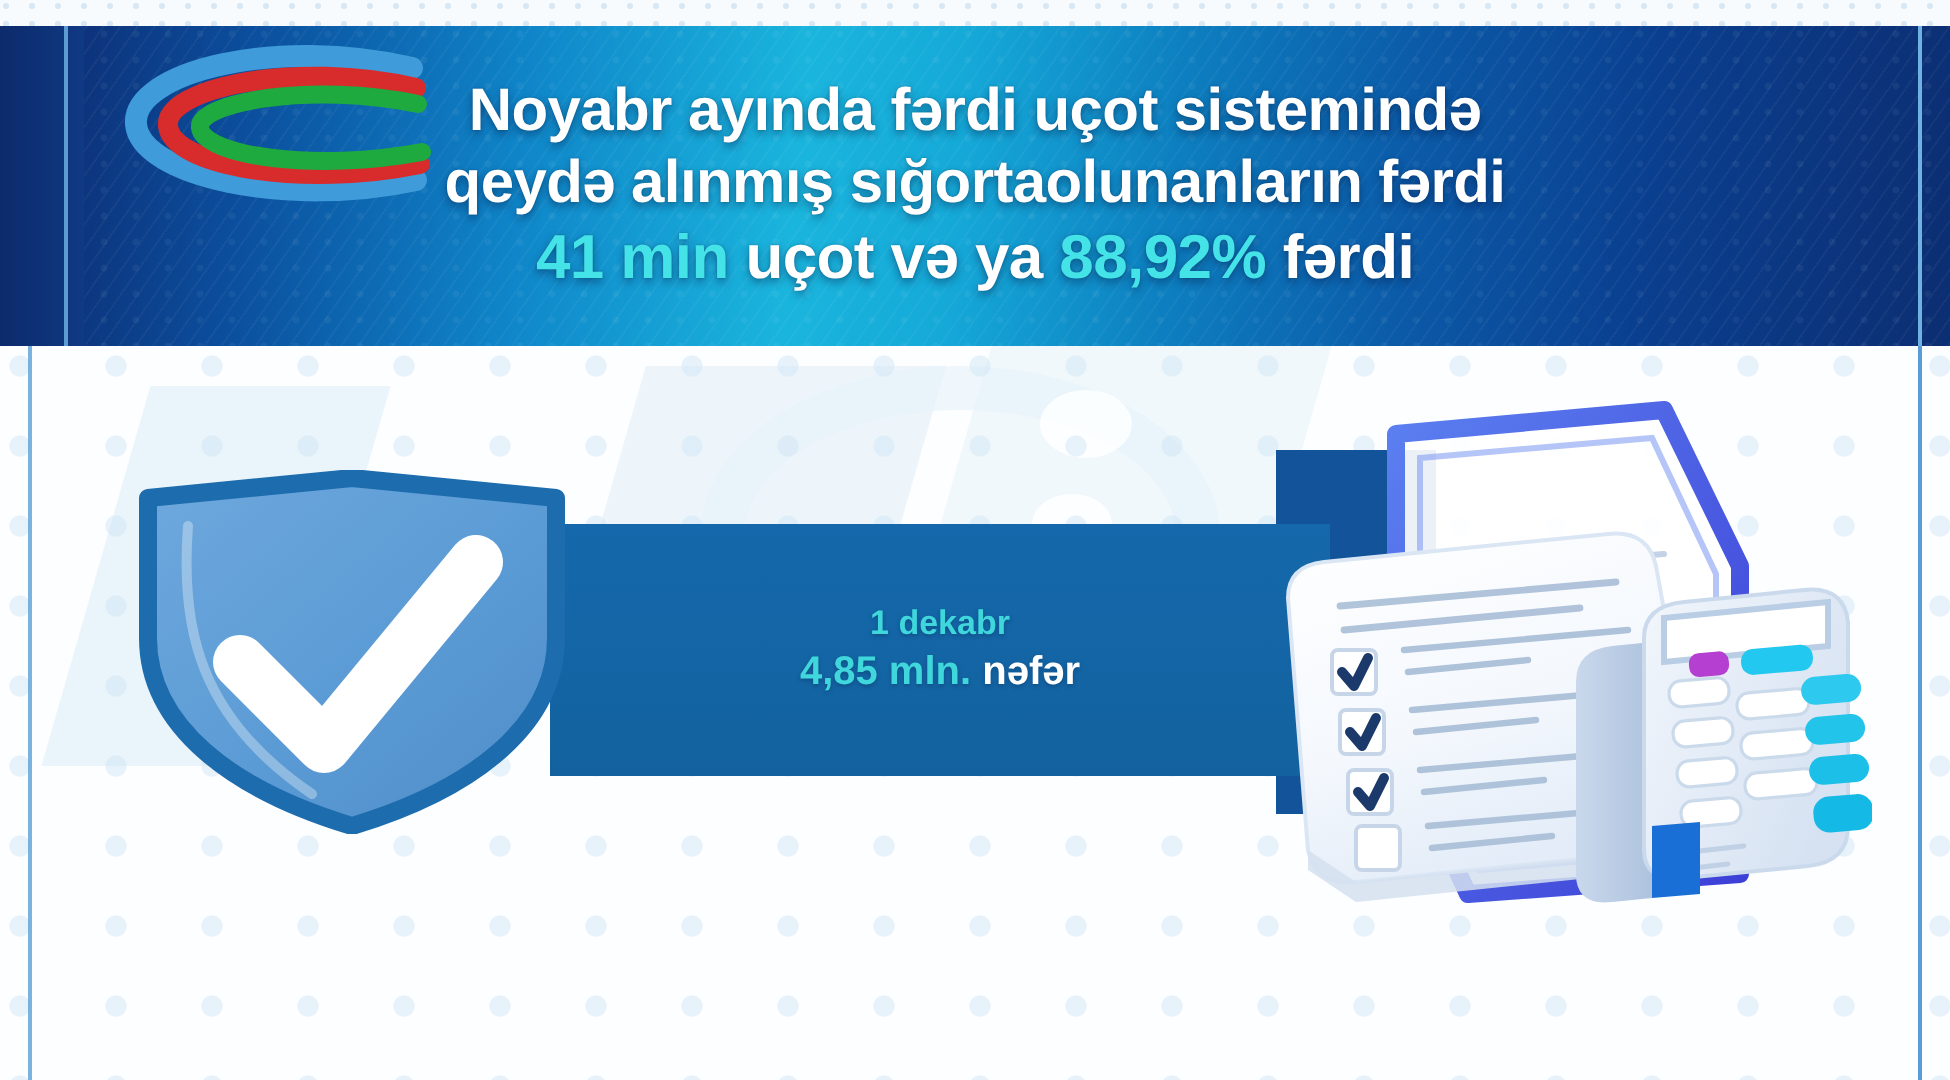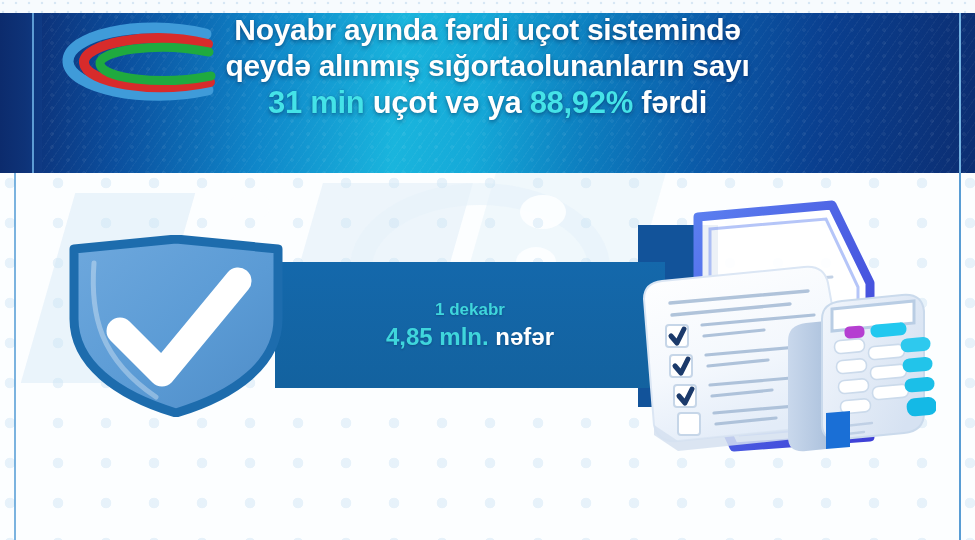--- a/index.html
+++ b/index.html
@@ -41,21 +41,21 @@
     background:linear-gradient(90deg,#0c2b6d 0%, #0e3378 60%, #0f3a84 100%); }
   
   .vline { position:absolute; top:0; width:2px; height:100%;
     background:rgba(120,190,240,.75); }
   .vline.l { left:32px; }
   .vline.r { left:959px; background:rgba(130,200,245,.85); }
 
   
   .headline { position:absolute; left:0; top:13px; width:975px; height:160px;
     display:flex; flex-direction:column; align-items:center;
-    justify-content:flex-start; gap:2px; z-index:6; pointer-events:none; }
+    justify-content:center; gap:2px; z-index:6; pointer-events:none; }
   .hl-line { white-space:nowrap; font-weight:bold; color:#ffffff;
     letter-spacing:-0.3px;
     text-shadow:0 2px 4px rgba(0,20,60,.42), 0 0 1px rgba(0,20,60,.3); }
   .hl1 { font-size:30px; }
   .hl2 { font-size:30px; }
   .hl3 { font-size:31px; }
   .cyan { color:#44e3e8; }
 
   
   .logo { position:absolute; left:58px; top:22px; width:178px; height:80px;
@@ -92,21 +92,21 @@
 
   
   .panel { position:absolute; left:275px; top:89px; width:390px; height:126px;
     background:linear-gradient(180deg,#1468ab 0%, #13629f 100%);
     z-index:4; display:flex; flex-direction:column;
     align-items:center; justify-content:center; gap:3px; }
   .p-line { white-space:nowrap; font-weight:bold; color:#ffffff;
     text-shadow:0 1px 2px rgba(0,25,60,.3); }
   .p1 { font-size:17px; color:#3fd6dc; }
   .p2 { font-size:19px; }
-  .p3 { font-size:24px; }
+  .p3 { font-size:20px; }
   .p3 .cy { color:#3fd6dc; }
 
   
   .shield { position:absolute; left:60px; top:62px; width:232px; height:182px;
     z-index:6; }
 
   
   .illus { position:absolute; left:636px; top:26px; width:300px; height:270px;
     z-index:5; }
   
@@ -124,23 +124,23 @@
   <div class="header">
     <div class="header-tex"></div>
     <div class="header-tex2"></div>
     <div class="header-leftband"></div>
     <div class="vline l"></div>
     <div class="vline r"></div>
   </div>
 
   <div class="headline">
     <div class="hl-line hl1">Noyabr ayında fərdi uçot sistemində</div>
-    <div class="hl-line hl2">qeydə alınmış sığortaolunanların sayı</div>
+    <div class="hl-line hl2">qeydə alınmış sığortaolunanların fərdi</div>
     <div class="hl-line hl3">
-      <span class="cyan">31 min</span>
+      <span class="cyan">41 min</span>
       <span>uçot və ya</span>
       <span class="cyan">88,92%</span>
       <span>fərdi</span>
     </div>
   </div>
 
   <div class="logo">
     <svg width="178" height="80" viewBox="0 0 178 80">
       <g fill="none" stroke-linecap="round">
 

